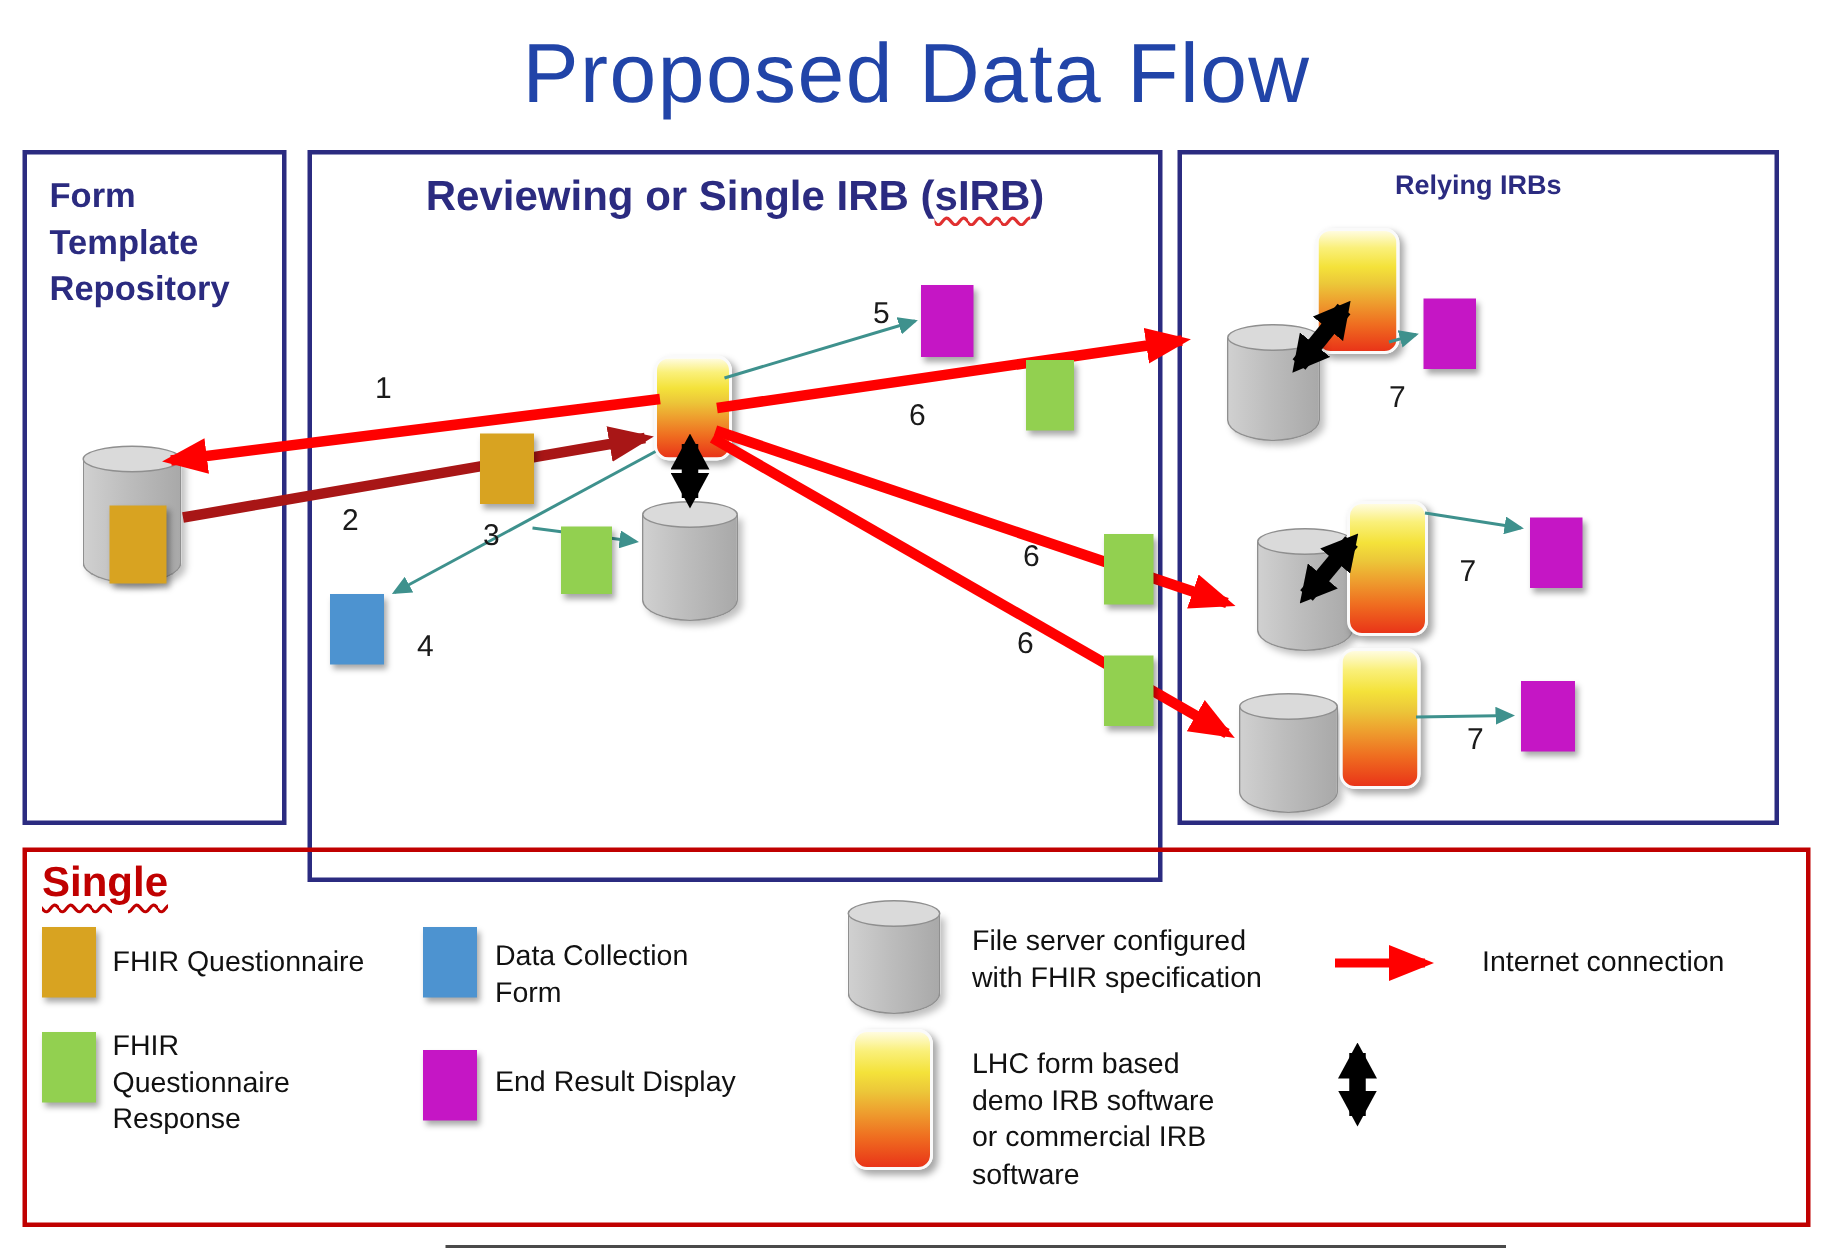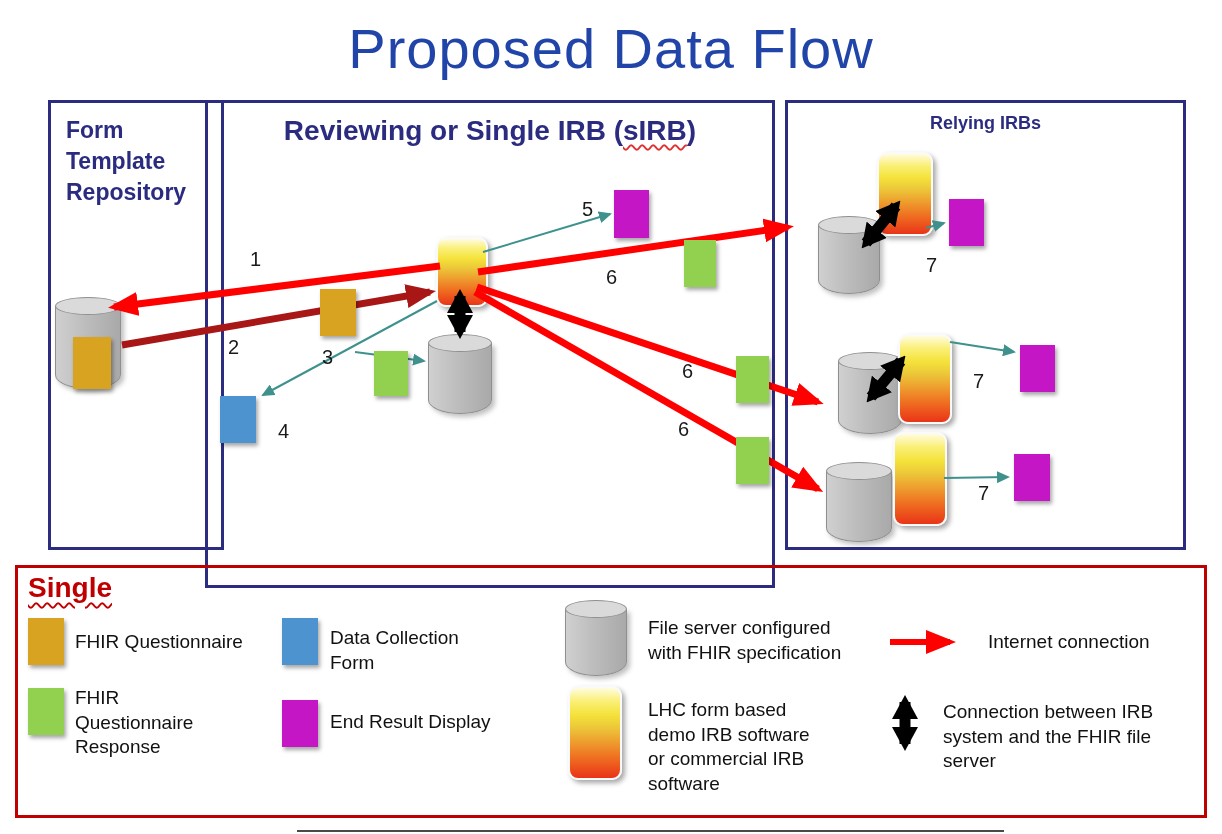--- a/index.html
+++ b/index.html
@@ -5,21 +5,21 @@
   html,body { margin:0; padding:0; background:#ffffff; }
   body { font-family: "Liberation Sans", sans-serif; }
   .slide { position:relative; width:1222px; height:834px; background:#fff; overflow:hidden;border-radius:24px; }
 
   .title {
     position:absolute; left:0; right:0; top:16px; text-align:center;
     font-size:56px; font-weight:400; color:var(--title-blue,#2144A8); letter-spacing:1px;
   }
 
   .box { position:absolute; border:3px solid var(--box-border-navy,#2B2B80); background:transparent; box-sizing:border-box; }
-  #box-left  { left:15px;  top:100px; width:176px; height:450px;margin-left:33px; }
+  #box-left  { left:15px;  top:100px; width:176px; height:450px; }
   #box-mid   { left:205px; top:100px; width:570px; height:488px; }
   #box-right { left:785px; top:100px; width:401px; height:450px; }
 
   .box-title { color:var(--box-border-navy,#2B2B80); font-weight:bold; }
   #box-left .box-title { padding:12px 0 0 15px; font-size:23px; width:135px; line-height:1.35; }
   #box-mid .box-title  { padding-top:12px; text-align:center; font-size:28px; }
   #box-right .box-title{ padding-top:10px; text-align:center; font-size:18px; }
   .sirb-underline { text-decoration: underline wavy #e03030; text-decoration-thickness:2px; text-underline-offset:4px; }
 
   
@@ -119,21 +119,20 @@
     <div class="legend-label" style="left:312px;top:142px;width:210px">End Result Display</div>
 
     <div class="cylinder" style="left:547px;top:32px;width:62px;height:76px"></div>
     <div class="legend-label" style="left:630px;top:48px;width:205px">File server configured with FHIR specification</div>
 
     <div class="lhc" style="left:550px;top:118px;width:50px;height:90px"></div>
     <div class="legend-label" style="left:630px;top:130px;width:180px">LHC form based demo IRB software or commercial IRB software</div>
 
     <div class="legend-label" style="left:970px;top:62px;width:210px">Internet connection</div>
 
-    <div class="legend-label" style="left:925px;top:132px;width:240px">Connection between IRB system and the FHIR file server</div>
   </div>
 
   <svg class="arrows" width="1222" height="834" viewBox="0 0 1222 834">
     <defs>
       <marker id="mRed" markerUnits="userSpaceOnUse" markerWidth="30" markerHeight="26" refX="24" refY="13" orient="auto">
         <path d="M0,1 L30,13 L0,25 Z" fill="#FF0000"></path>
       </marker>
       <marker id="mDark" markerUnits="userSpaceOnUse" markerWidth="30" markerHeight="26" refX="24" refY="13" orient="auto">
         <path d="M0,1 L30,13 L0,25 Z" fill="#A81616"></path>
       </marker>

